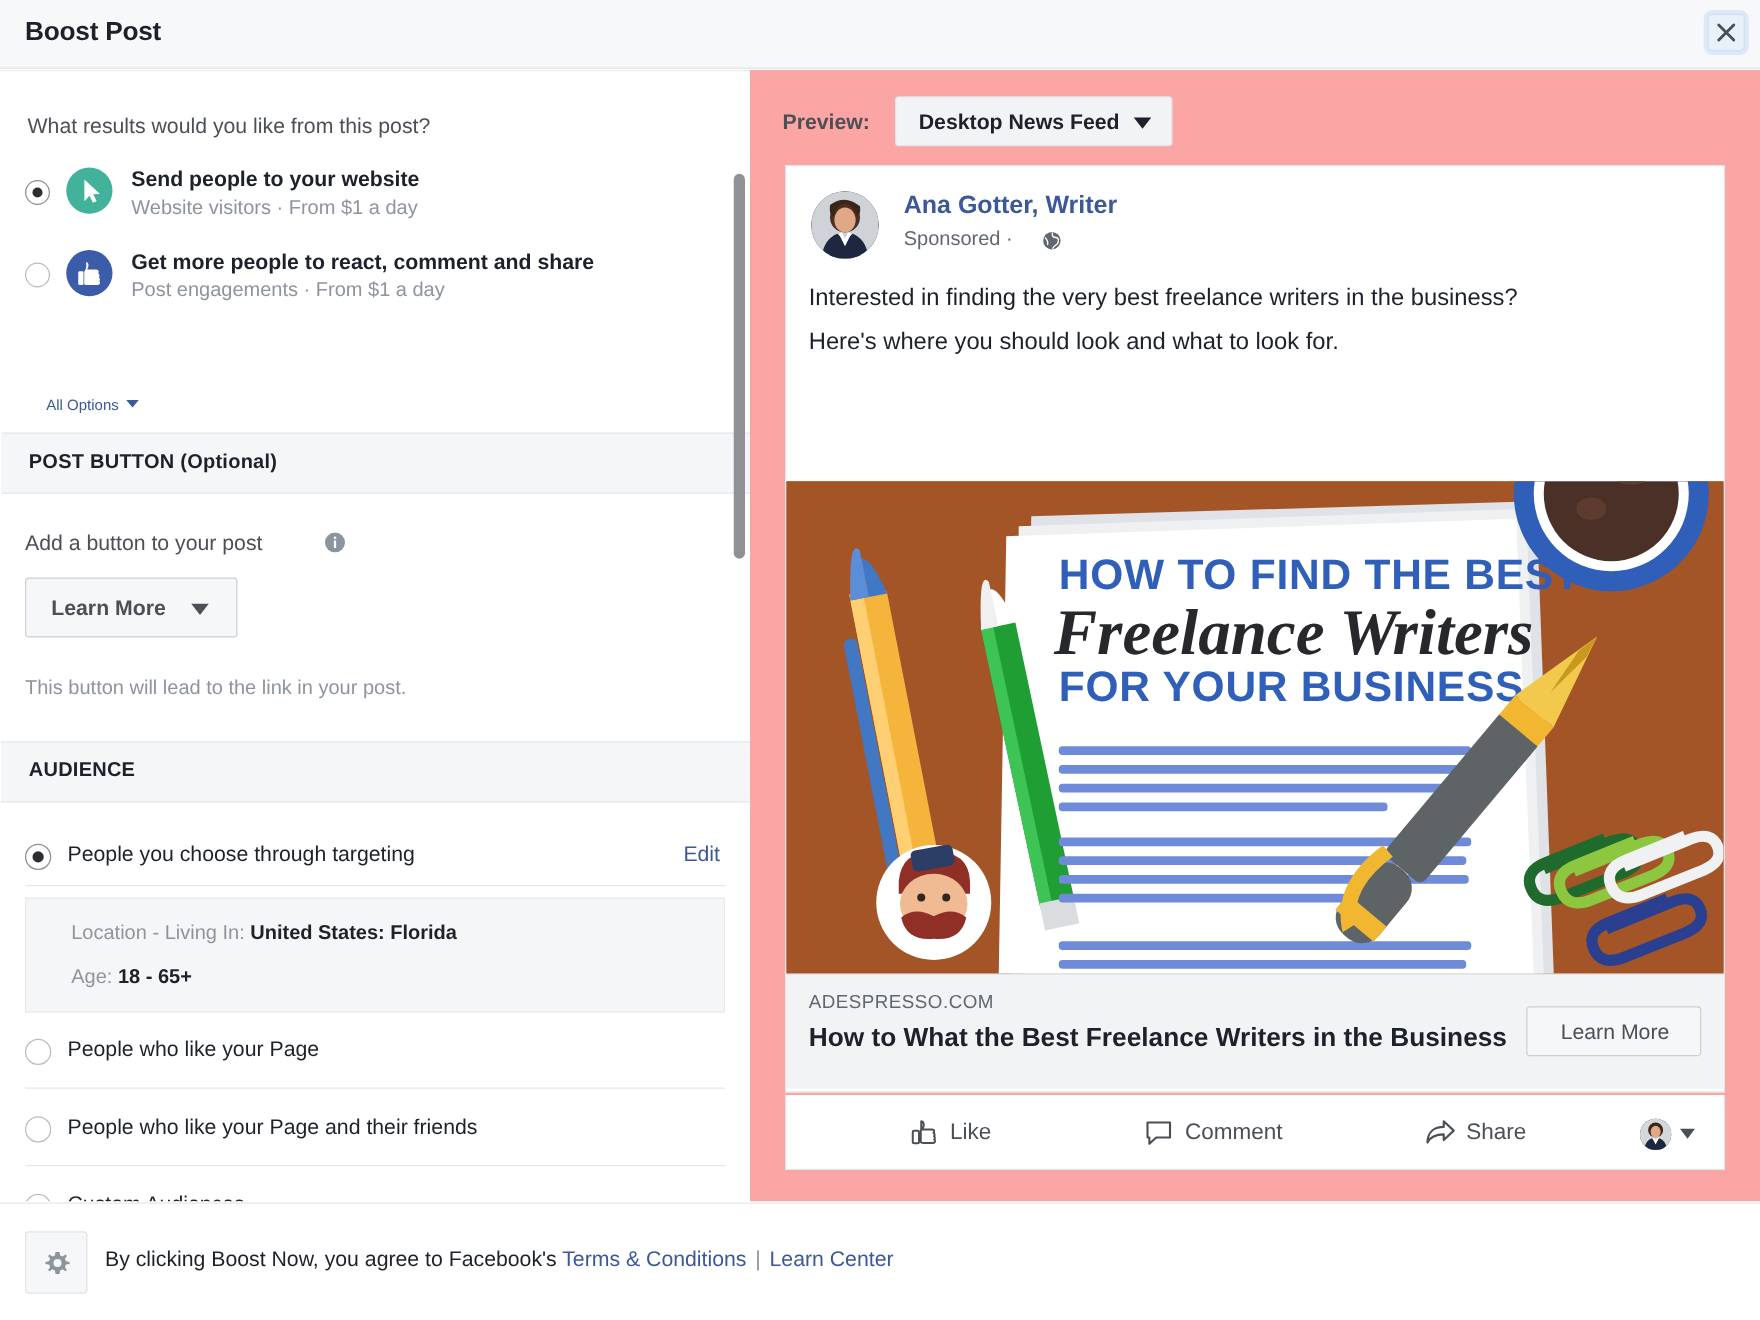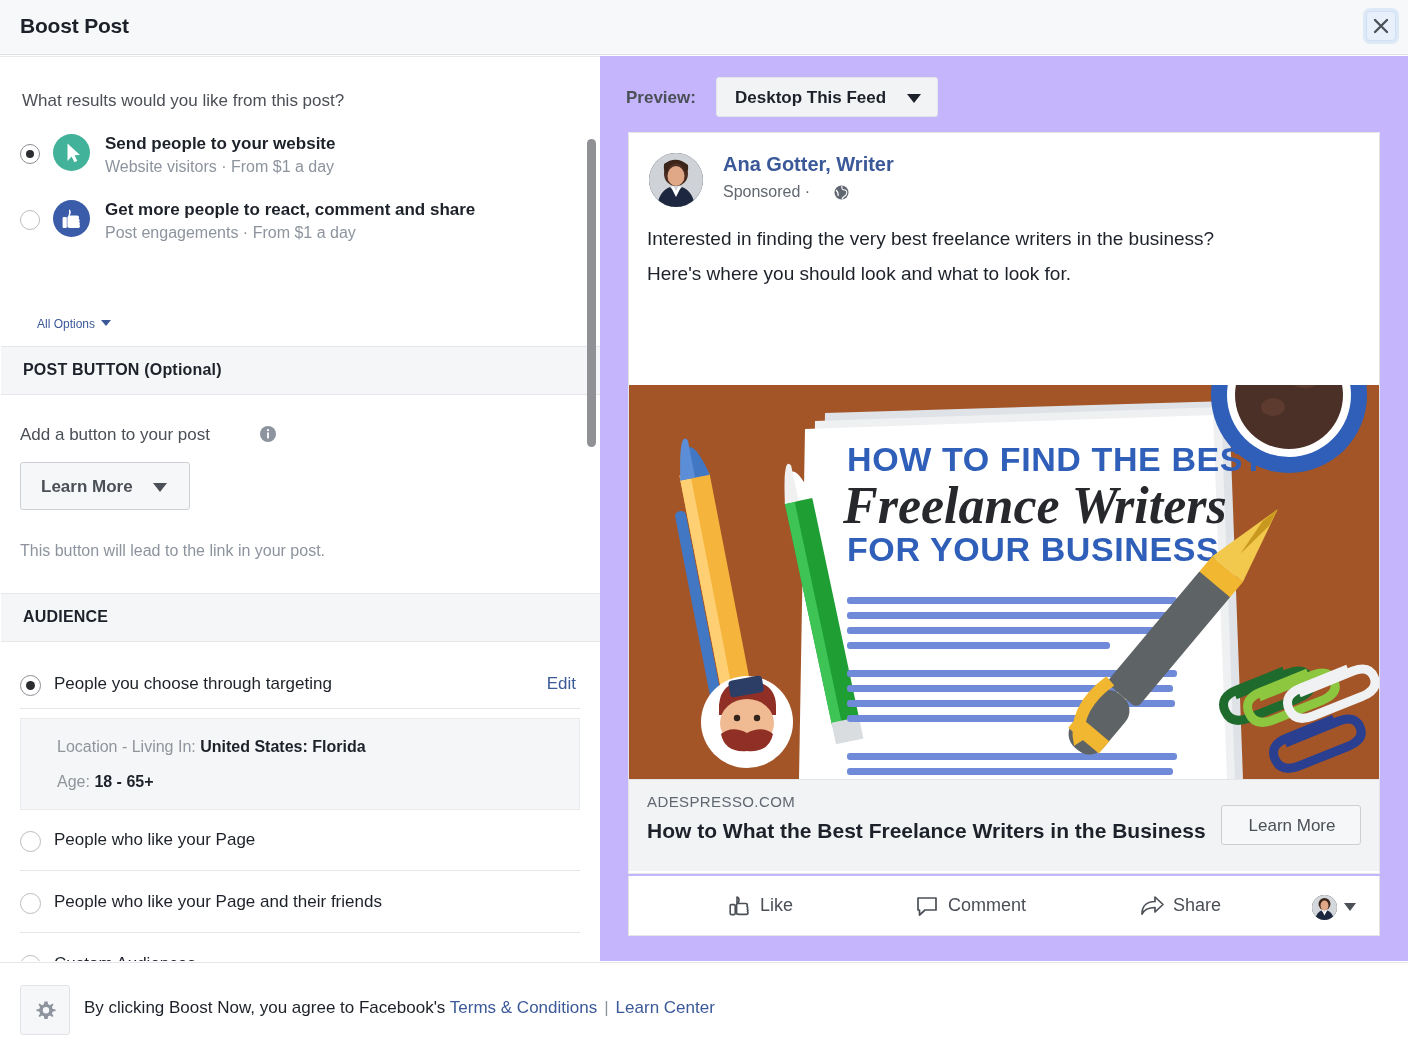--- a/index.html
+++ b/index.html
@@ -105,21 +105,21 @@
   .tgtbox .l1{position:absolute;left:36px;top:19px;font-size:16px;color:#90949c;white-space:nowrap;}
   .tgtbox .l2{position:absolute;left:36px;top:54px;font-size:16px;color:#90949c;white-space:nowrap;}
   .tgtbox b{color:#1d2129;font-weight:bold;}
 
   
   .sbar{position:absolute;left:587px;top:82px;width:9px;height:308px;border-radius:5px;background:#8f9194;}
 
   
   .right{
     position:absolute;left:600px;top:56px;width:808px;height:905px;
-    background:#c4b5fd;box-sizing:border-box;
+    background:#fca5a5;box-sizing:border-box;
   }
   .pv-lbl{position:absolute;left:26px;top:32px;font-size:17px;font-weight:bold;color:#4b4f56;}
   .pv-sel{
     position:absolute;left:116px;top:21px;width:222px;height:40px;
     background:#f1f3f5;border:1px solid #e2e5e9;border-radius:3px;box-sizing:border-box;cursor:pointer;
   }
   .pv-sel .lbl{position:absolute;left:18px;top:10px;font-size:17px;font-weight:bold;color:#1d2129;}
   .pv-sel .cv{position:absolute;right:16px;top:16px;
     border-left:7px solid transparent;border-right:7px solid transparent;border-top:9px solid #1d2129;}
 
@@ -271,21 +271,21 @@
         <div class="t">Custom Audiences</div>
       </div>
 
     </div>
     <div class="sbar"></div>
   </div>
 
   <div class="right">
     <div class="pv-lbl">Preview:</div>
     <div class="pv-sel">
-      <div class="lbl">Desktop This Feed</div>
+      <div class="lbl">Desktop News Feed</div>
       <div class="cv"></div>
     </div>
 
     <div class="card">
       <div class="ava">
         <svg width="54" height="54" viewBox="0 0 54 54">
           <rect width="54" height="54" fill="#cfd3d8"></rect>
           <circle cx="27" cy="21" r="12" fill="#4a2f22"></circle>
           <ellipse cx="27" cy="23" rx="8.5" ry="10" fill="#e0a886"></ellipse>
           <path d="M15 11 Q27 2 39 12 Q40 20 36 19 Q33 10 27 10 Q20 10 18 20 Q14 20 15 11 Z" fill="#3b2418"></path>

